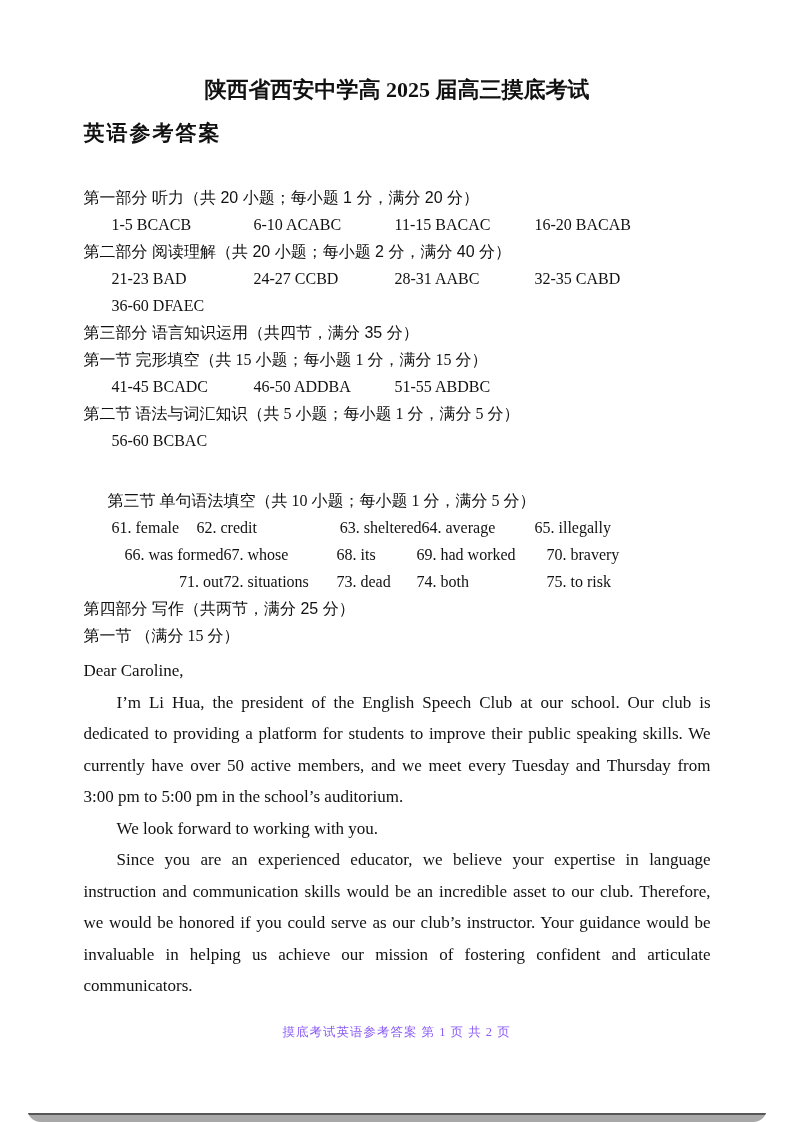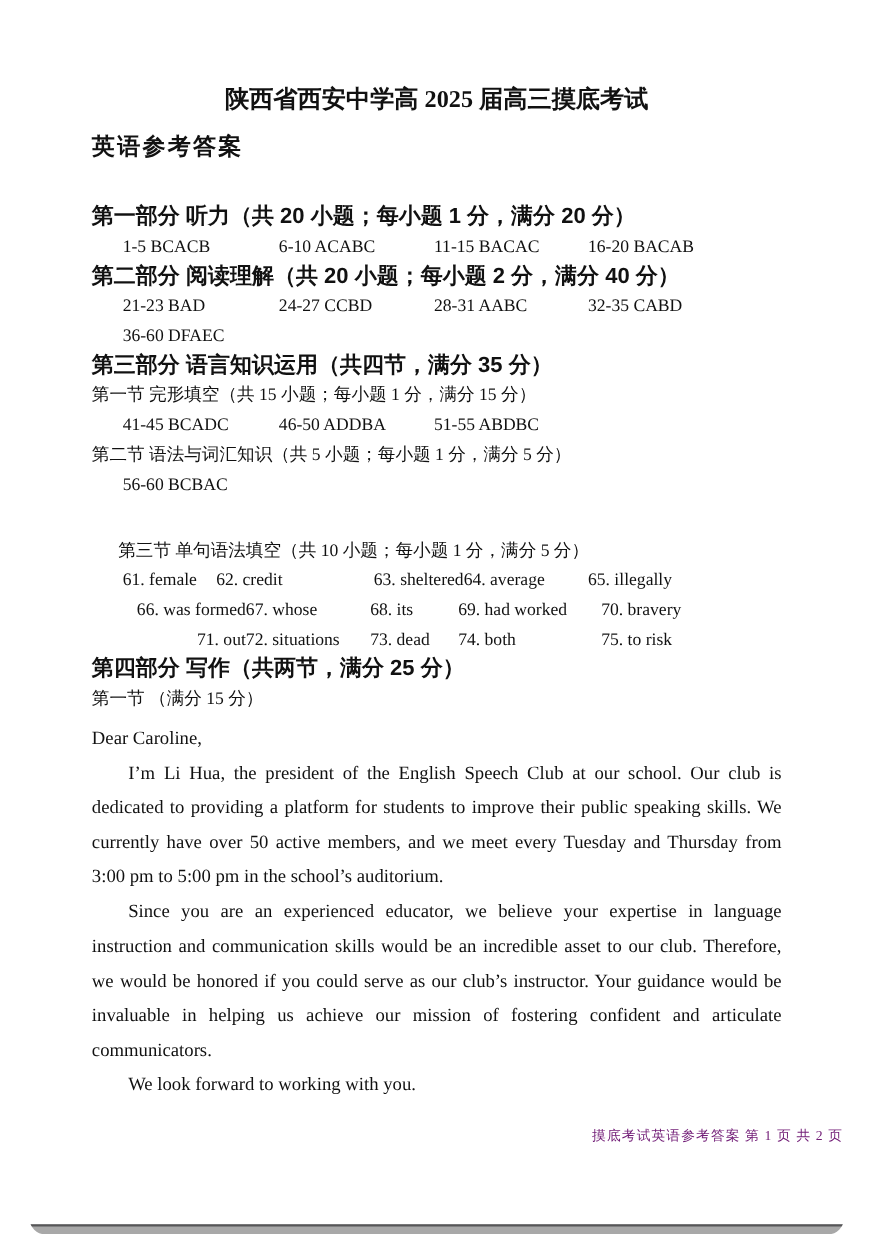--- a/index.html
+++ b/index.html
@@ -32,23 +32,23 @@
     letter-spacing: 2px;
     line-height: 30px;
     margin-top: 13px;
   }
   .answers {
     margin-top: 36px;
     font-size: 16px;
     line-height: 27px;
   }
   .part-heading {
-    font-weight: bold;
+    font-weight: normal;
     font-family: "Liberation Sans", "DejaVu Sans", sans-serif;
-    font-size: 20px;
+    font-size: 16px;
   }
   .sub-heading {
     font-weight: normal;
     font-size: 16px;
   }
   .ans-row {
     padding-left: 28px;
     white-space: nowrap;
   }
   .ans-row span { display: inline-block; }
@@ -75,23 +75,23 @@
   .letter .closing {
     text-align: right;
     text-indent: 0;
     margin-top: 2px;
   }
   .page-footer {
     position: absolute;
     left: 0;
     right: 0;
     top: 1024px;
-    text-align: right;
+    text-align: center;
     font-size: 12.5px;
-    color: #701a75;
+    color: #8b5cf6;
     letter-spacing: 1px;
   }
   .page-break-strip {
     position: absolute;
     left: 0;
     right: 0;
     bottom: 0;
     height: 9px;
     background: #a8a8a8;
     border-top: 2px solid #565658;
@@ -145,21 +145,21 @@
         <span class="w112">71. out</span><span class="w113">72. situations</span><span class="w80">73. dead</span><span class="w130">74. both</span><span>75. to risk</span>
       </div>
 
       <div class="part-heading">第四部分 写作（共两节，满分 25 分）</div>
       <div class="sub-heading">第一节 （满分 15 分）</div>
     </div>
 
     <div class="letter">
       <p class="salutation">Dear Caroline,</p>
       <p>I’m Li Hua, the president of the English Speech Club at our school. Our club is dedicated to providing a platform for students to improve their public speaking skills. We currently have over 50 active members, and we meet every Tuesday and Thursday from 3:00 pm to 5:00 pm in the school’s auditorium.</p>
+      <p>We look forward to working with you.</p>
       <p>Since you are an experienced educator, we believe your expertise in language instruction and communication skills would be an incredible asset to our club. Therefore, we would be honored if you could serve as our club’s instructor. Your guidance would be invaluable in helping us achieve our mission of fostering confident and articulate communicators.</p>
-      <p>We look forward to working with you.</p>
     </div>
 
   </div>
 
   <div class="page-footer">摸底考试英语参考答案 第 1 页 共 2 页</div>
   <div class="page-break-strip"></div>
 </div>
 
 </body></html>

